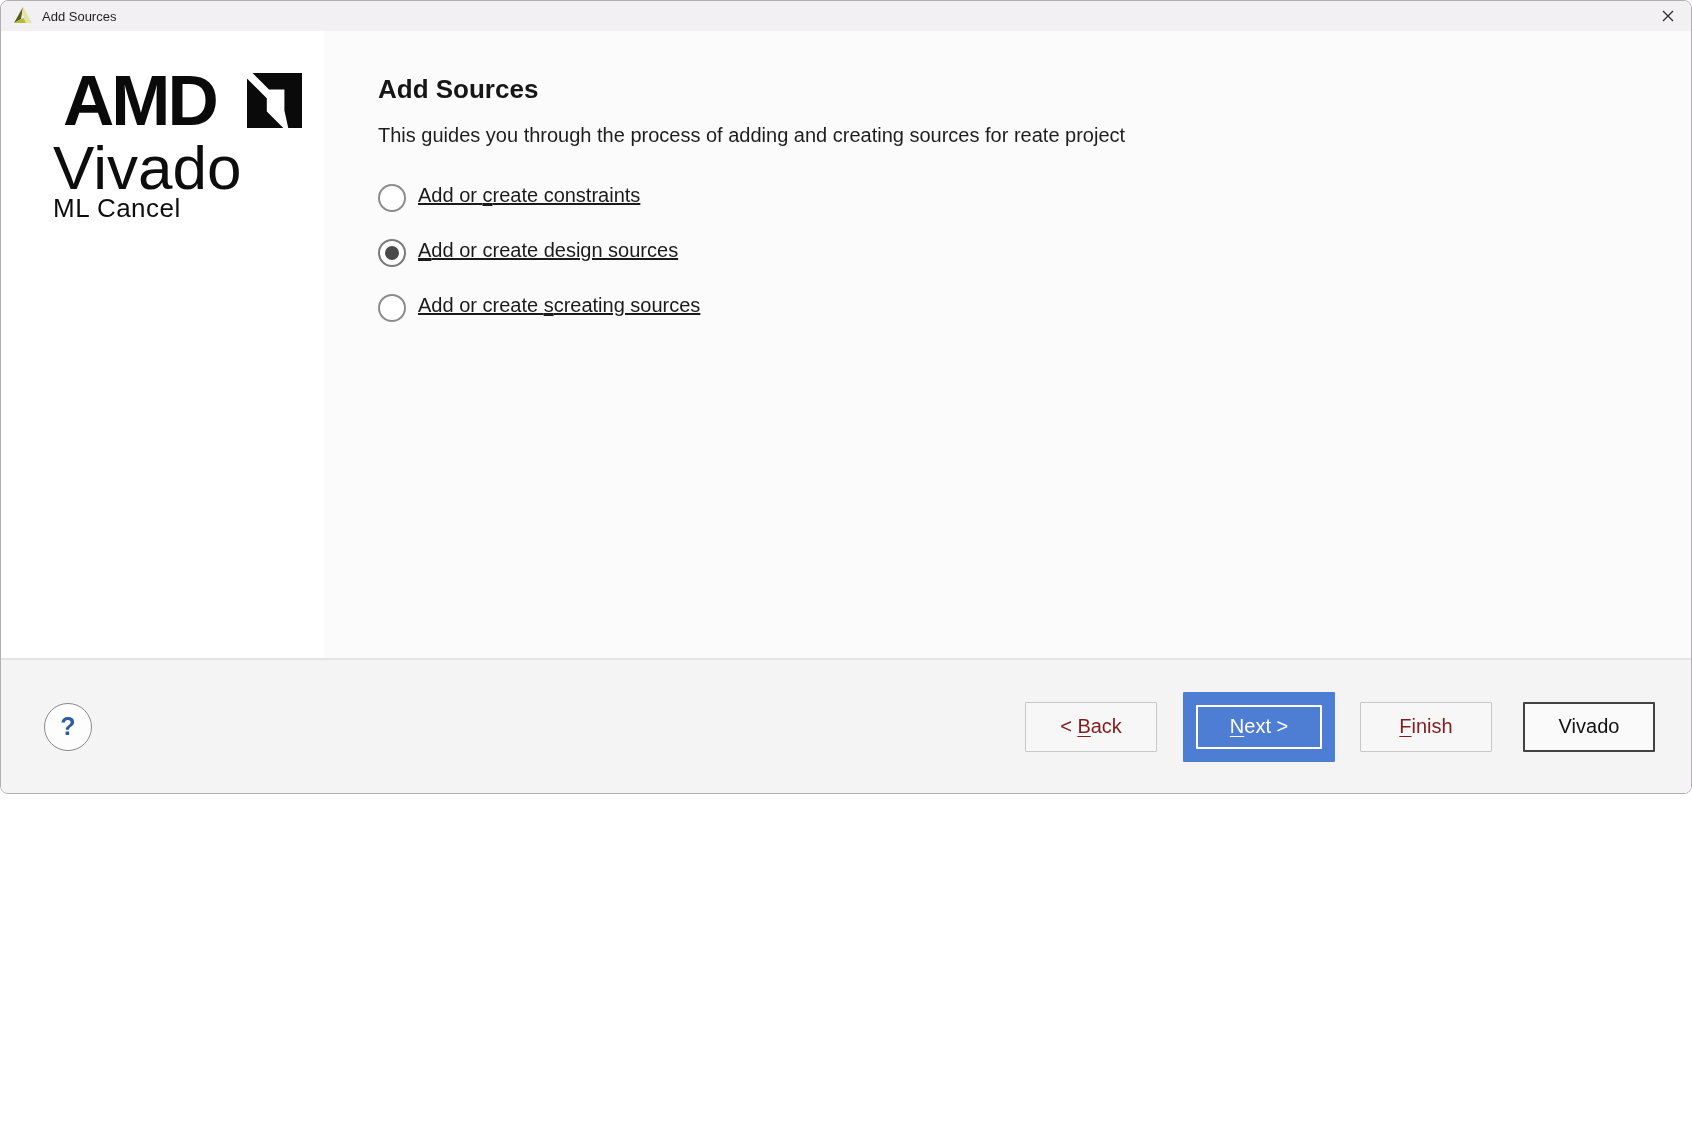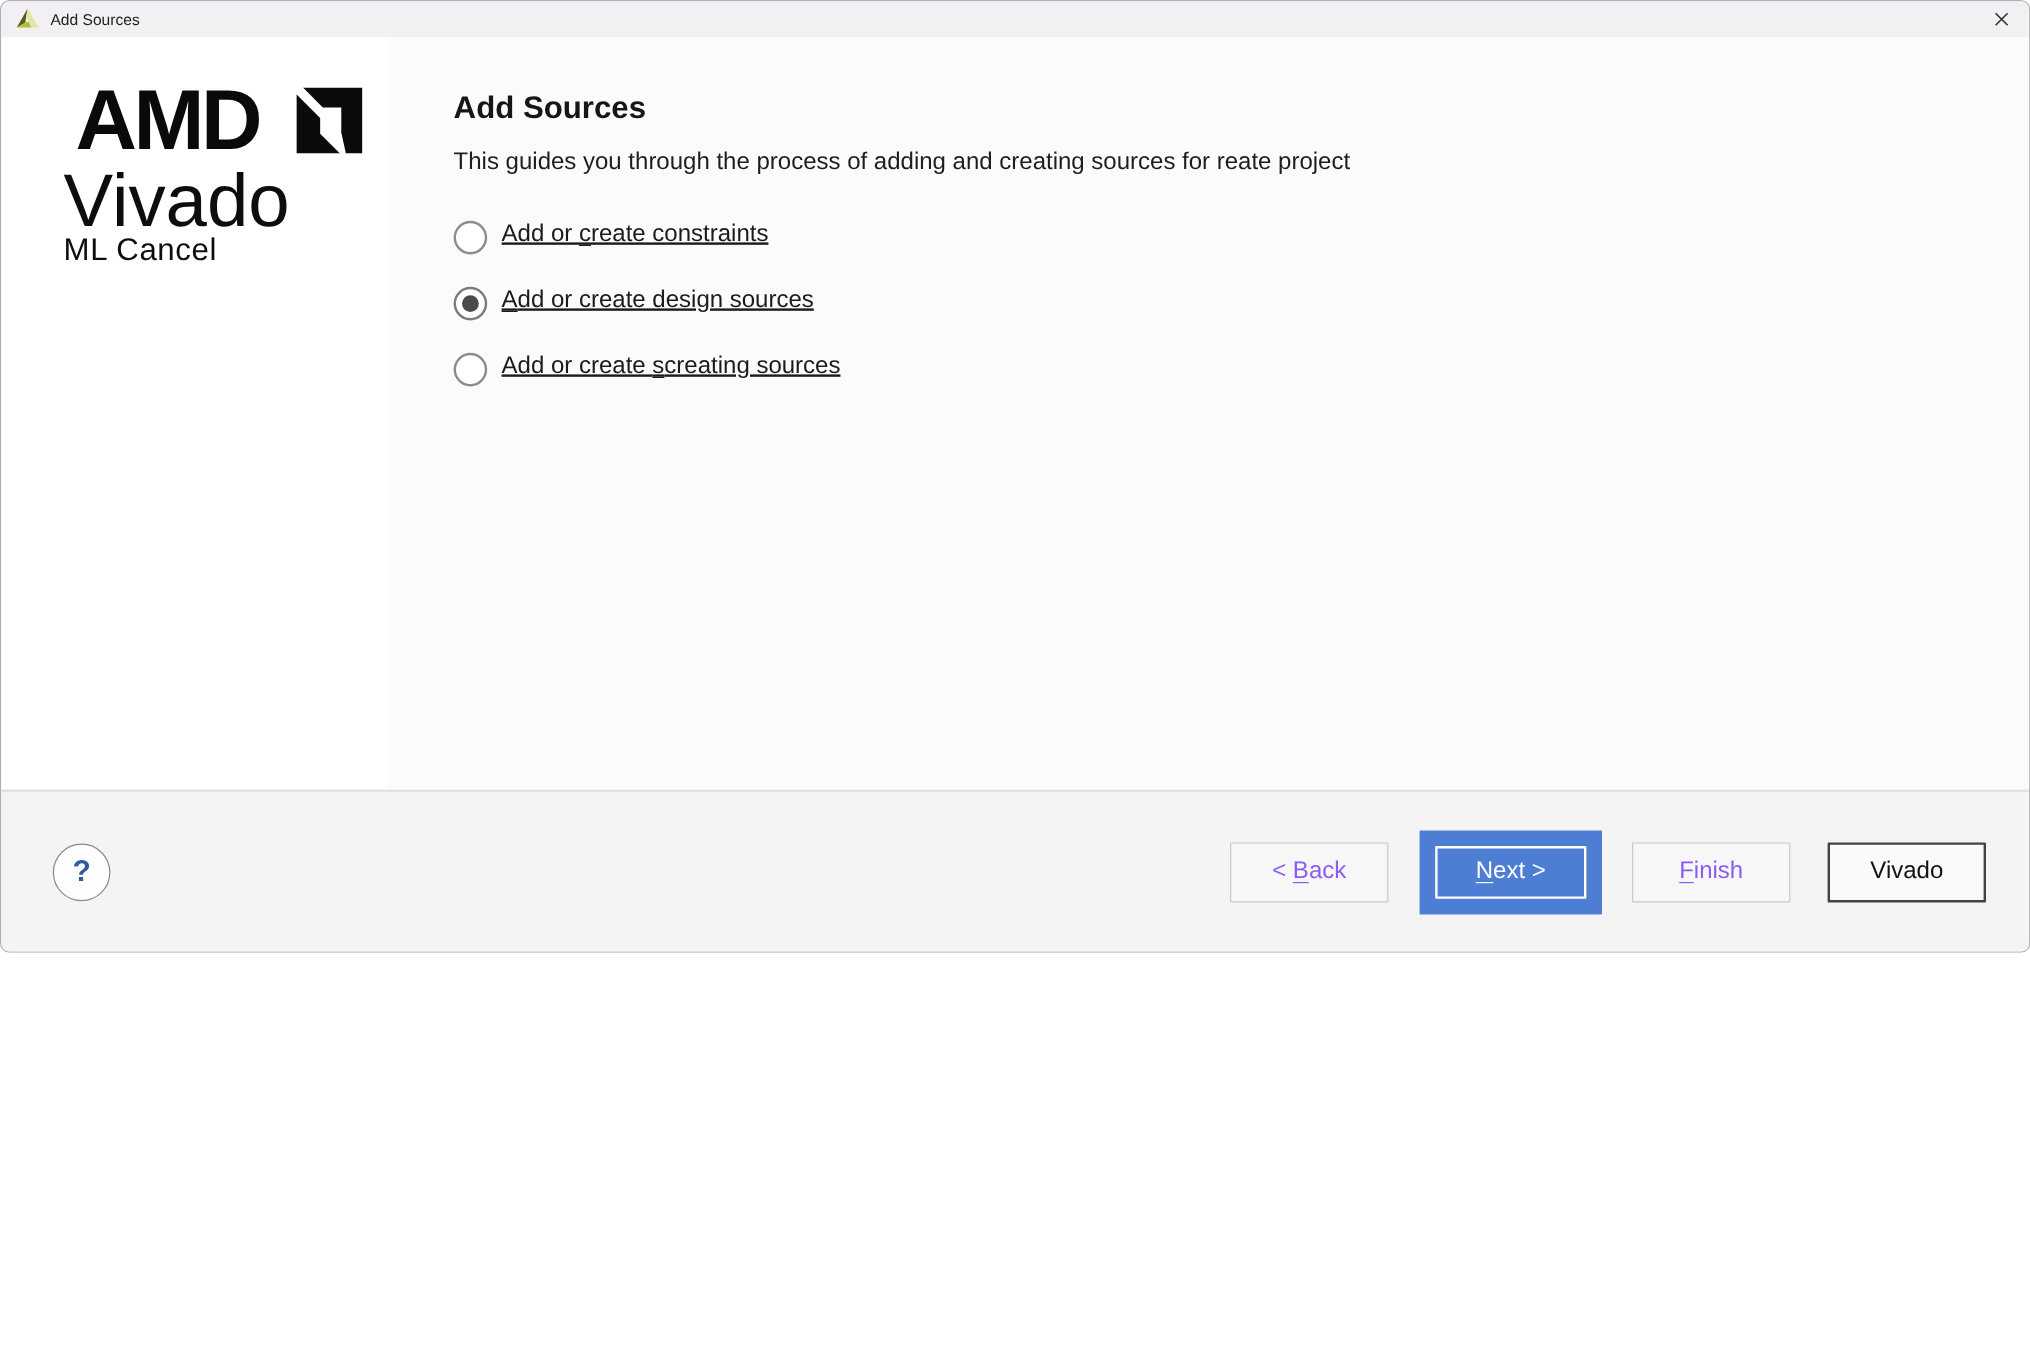--- a/index.html
+++ b/index.html
@@ -97,21 +97,21 @@
     color: var(--help-blue, #2d5b9e);
     cursor: default;
   }
   .btn {
     height: 50px; width: 132px;
     display: flex; align-items: center; justify-content: center;
     font-size: 20px; border-radius: 1px; white-space: pre;
     cursor: default;
   }
   .btn.disabled {
-    border: 1px solid #c8c8c8; background: #f7f7f7; color: #8b5cf6;
+    border: 1px solid #c8c8c8; background: #f7f7f7; color: #7f1d1d;
   }
   .btn-back { margin-left: auto; margin-right: 26px; }
   .next-wrap {
     background: var(--accent-blue, #4d7ed3);
     padding: 13px; margin-right: 25px; border-radius: 1px;
   }
   .btn-next {
     width: 126px; height: 44px;
     background: var(--accent-blue, #4d7ed3);
     border: 2px solid #ffffff; color: #ffffff;

